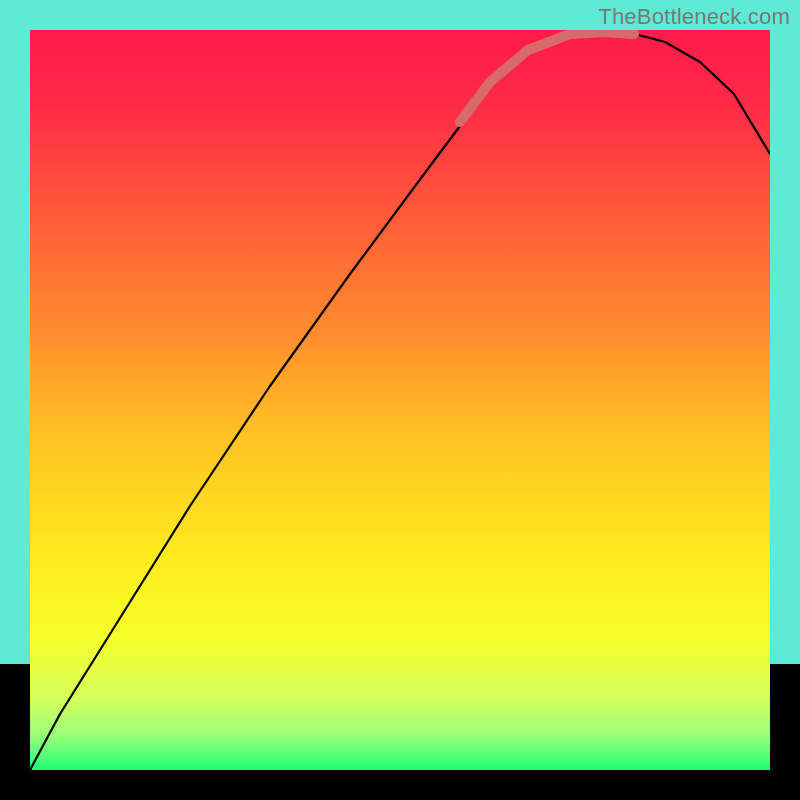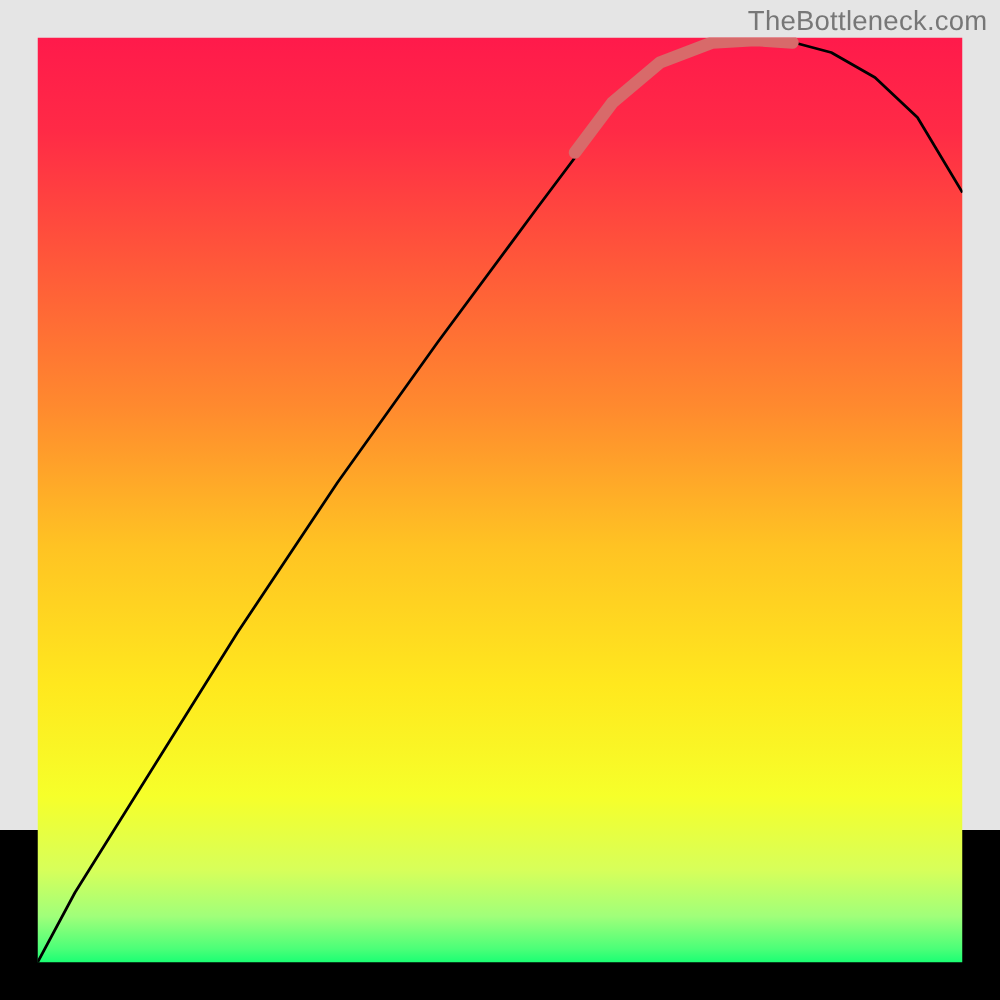--- a/index.html
+++ b/index.html
@@ -7,21 +7,21 @@
     padding: 0;
     width: 800px;
     height: 800px;
     background: #000;
     overflow: hidden;
   }
   .frame {
     position: relative;
     width: 800px;
     height: 664px;
-    background: #e5e5e5;
+    background: #5eead4;
   }
   .watermark {
     position: absolute;
     top: 4px;
     right: 10px;
     font-family: Arial, Helvetica, sans-serif;
     font-size: 22px;
     color: #777;
     font-weight: 500;
     letter-spacing: 0.2px;

